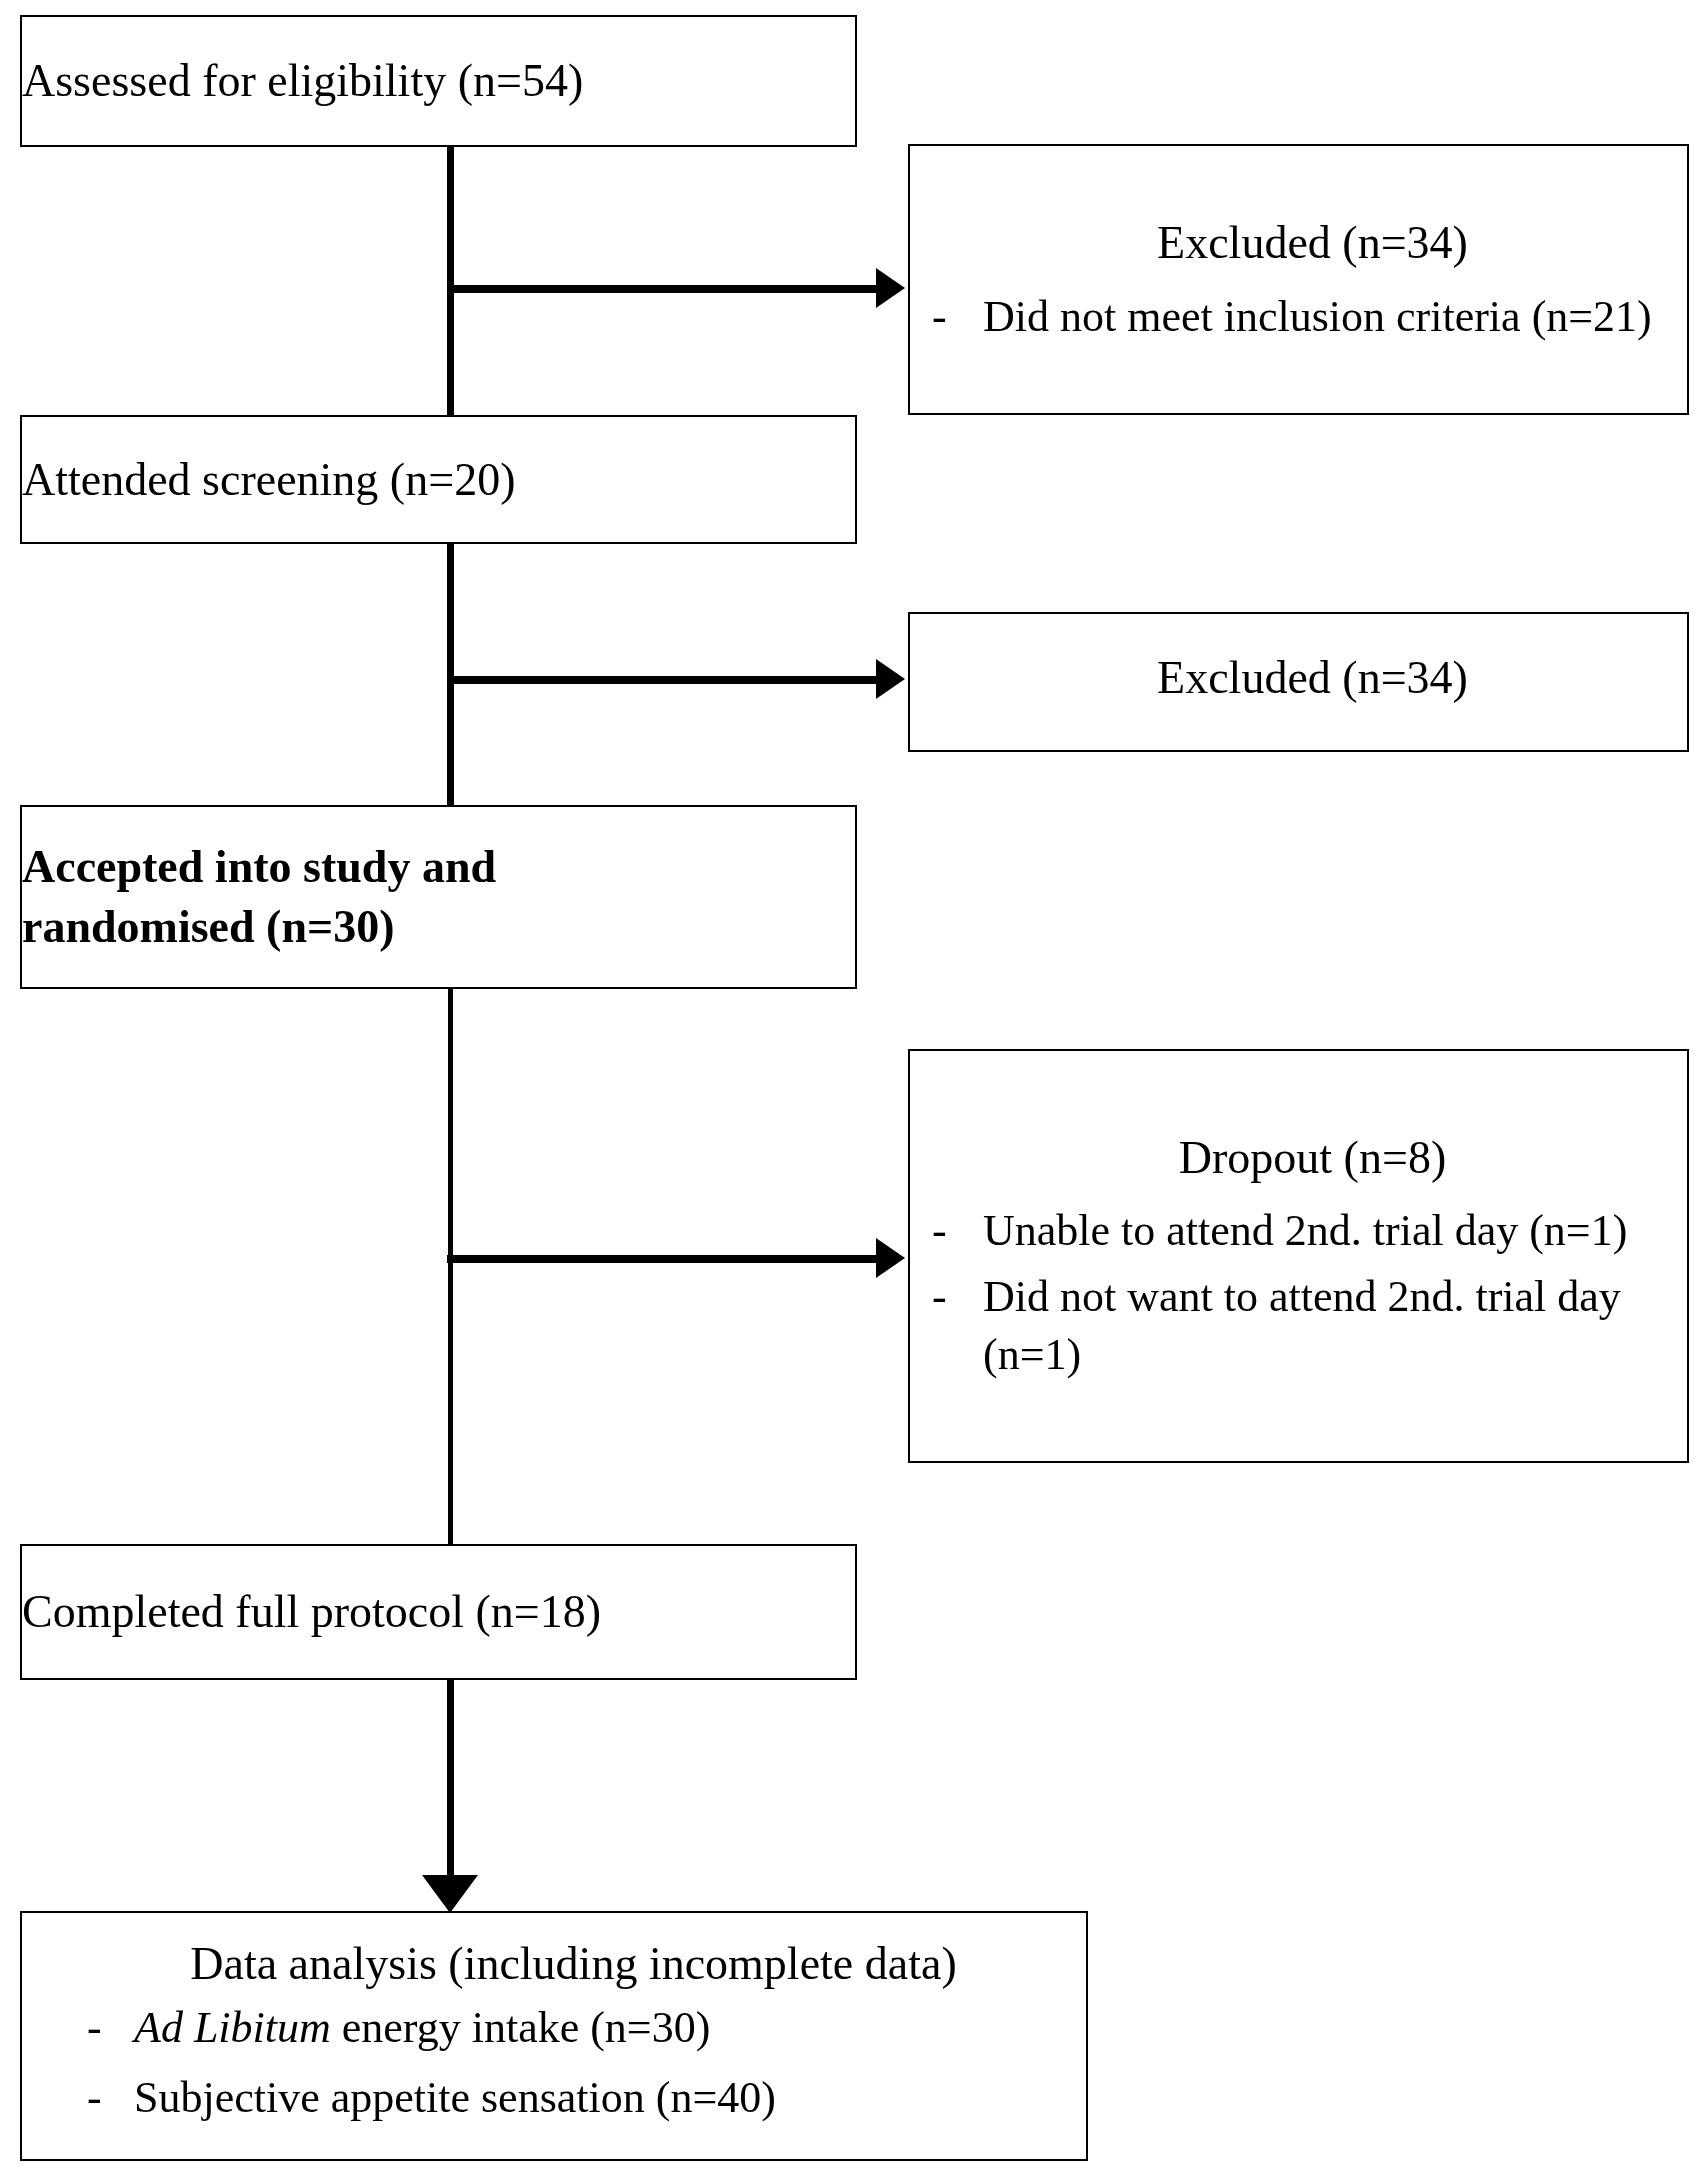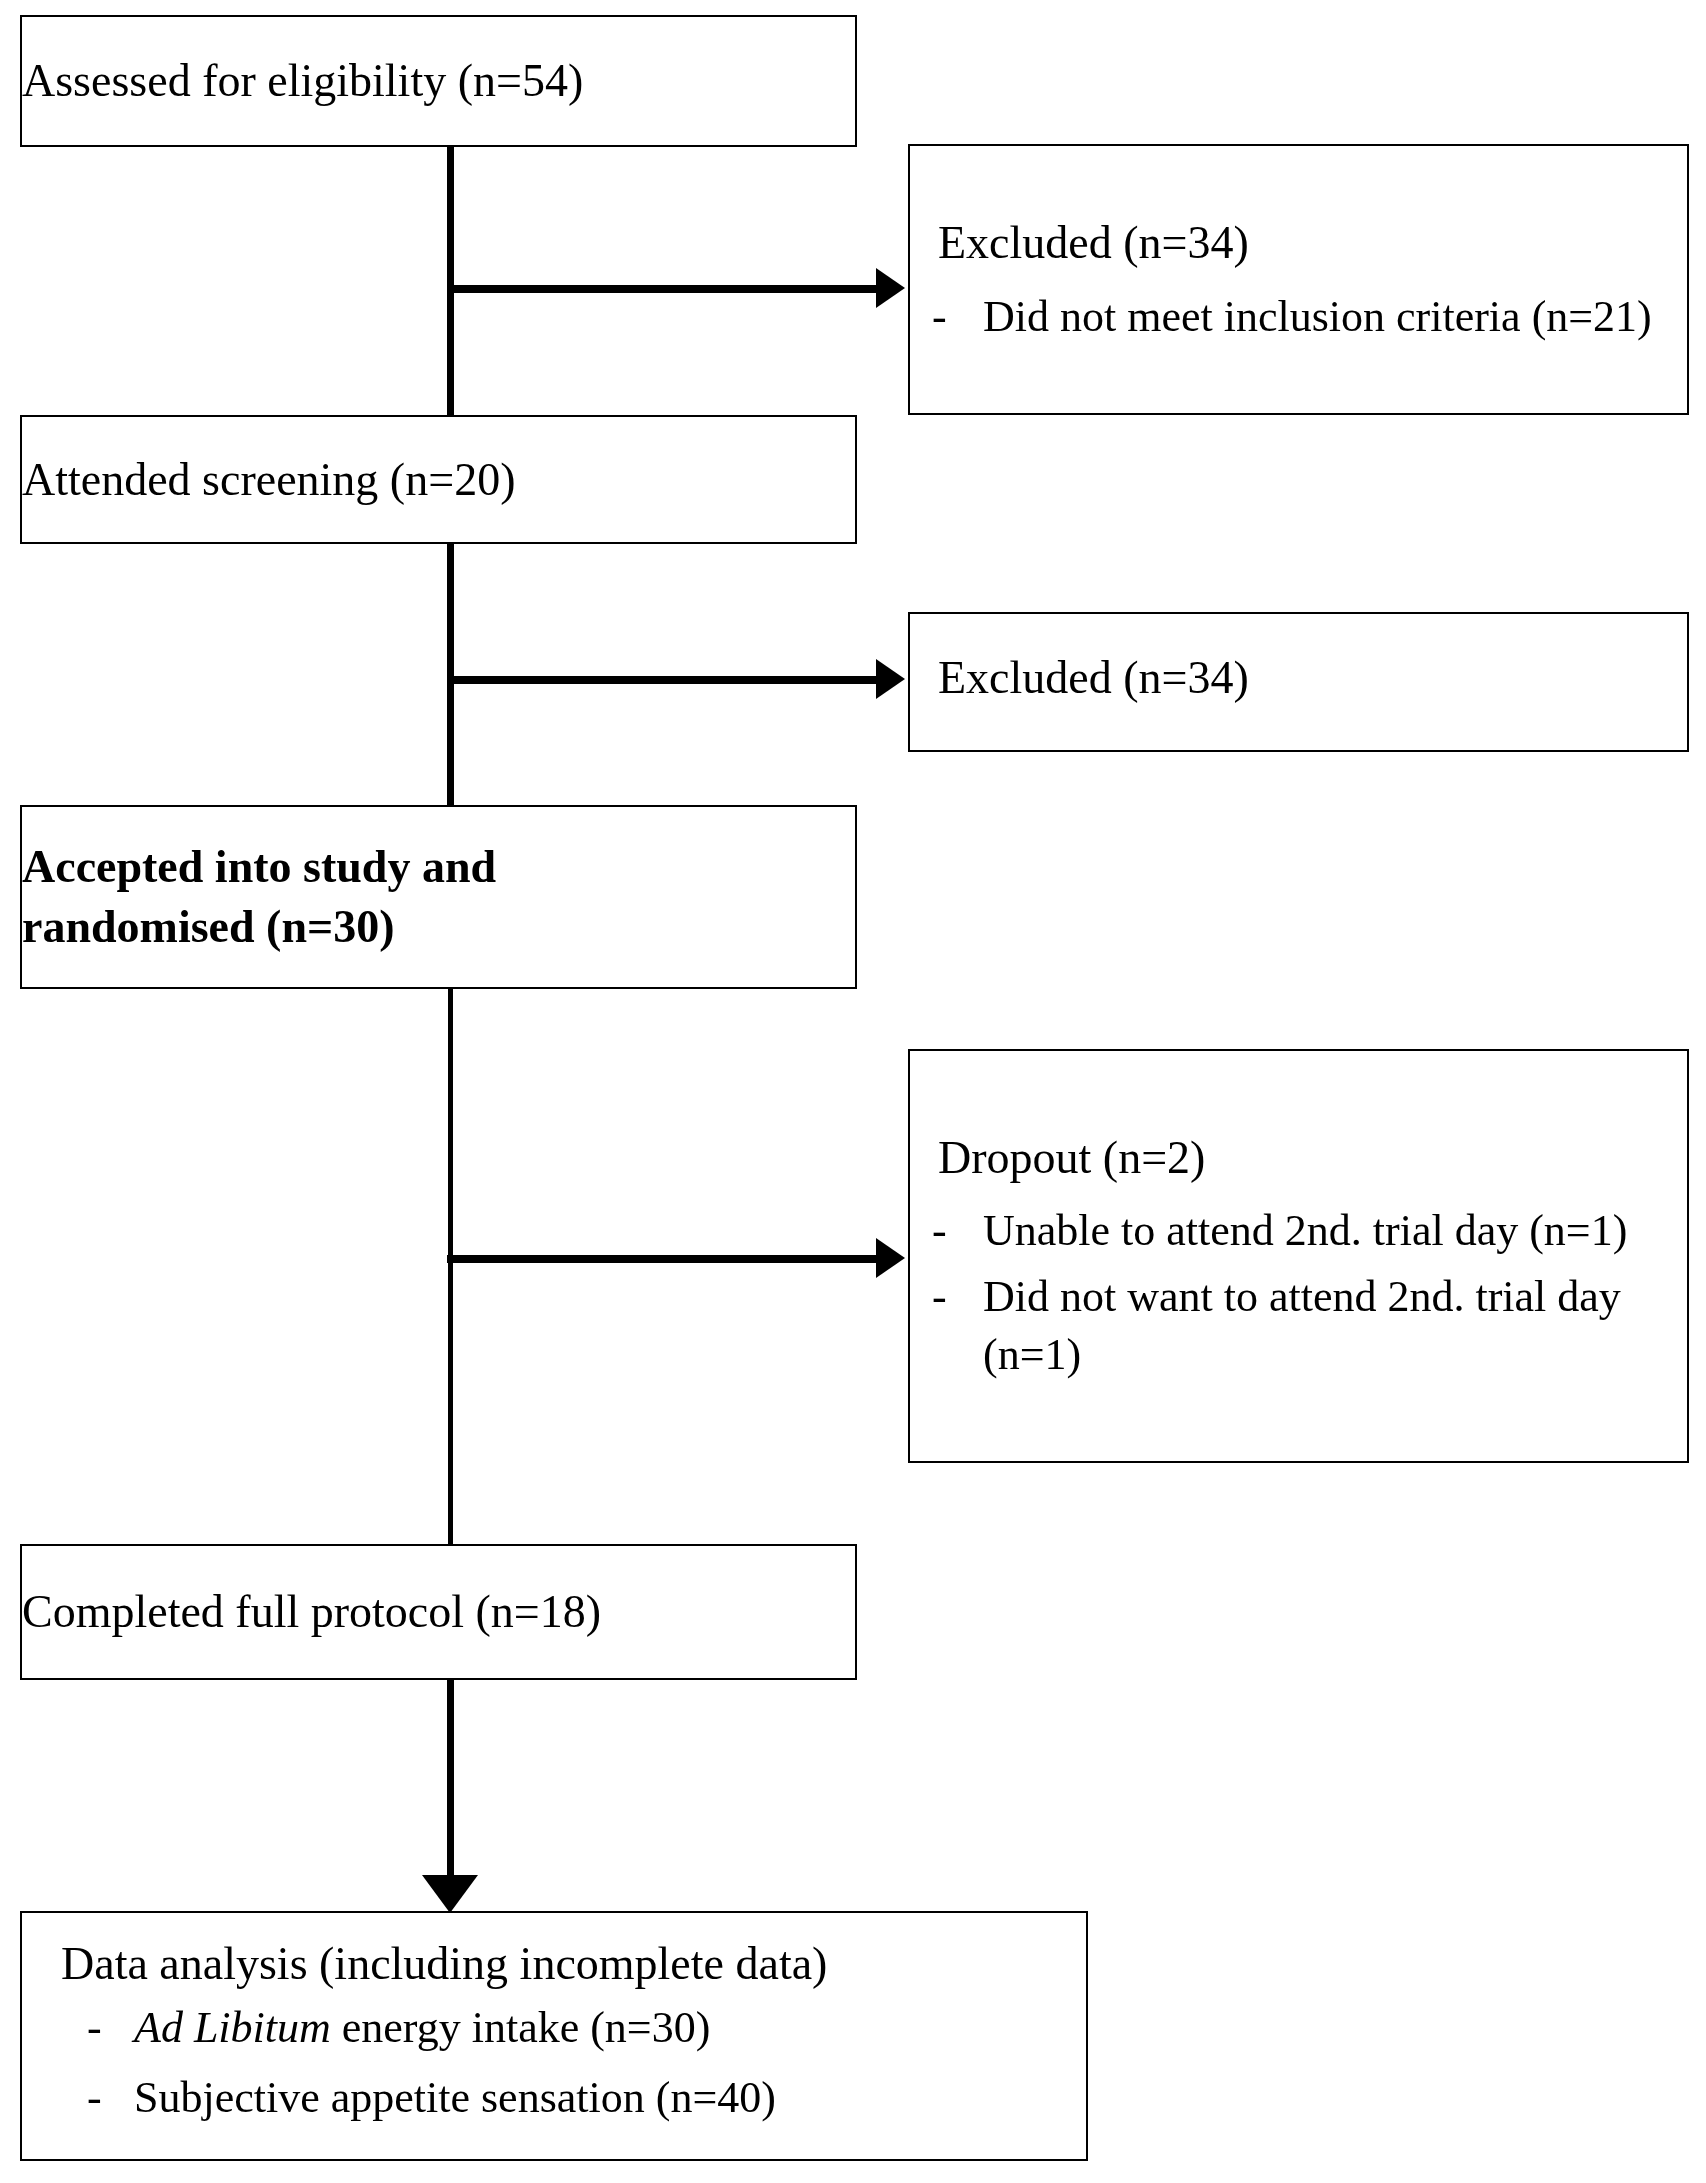--- a/index.html
+++ b/index.html
@@ -26,20 +26,21 @@
     text-align:left;
     font-size:46px;
     line-height:1.30;
     white-space:nowrap;
   }
   .heading-left{
     font-size:46px;
     line-height:1.30;
     padding-left:28px;
     margin-bottom:7.4px;
+    text-align:center;
   }
   .bullets{
     list-style:none;
     margin:0;padding:0;
   }
   .bullet{
     display:flex;
     font-size:44px;
     line-height:1.32;
     margin-top:7.4px;
@@ -138,21 +139,21 @@
 
   <div class="box" style="left:20px;top:805px;width:837px;height:184px;font-weight:bold;">
     <div class="box-inner">
       <div class="line-center">Accepted into study and</div>
       <div class="line-center">randomised (n=30)</div>
     </div>
   </div>
 
   <div class="box" style="left:908px;top:1049px;width:781px;height:414px;">
     <div class="box-inner">
-      <div class="heading-left">Dropout (n=2)</div>
+      <div class="heading-left">Dropout (n=8)</div>
       <ul class="bullets">
         <li class="bullet">
           <span class="bullet-dash">-</span>
           <span class="bullet-text">Unable to attend 2nd. trial day (n=1)</span>
         </li>
         <li class="bullet">
           <span class="bullet-dash">-</span>
           <span class="bullet-text">Did not want to attend 2nd. trial day (n=1)</span>
         </li>
       </ul>

